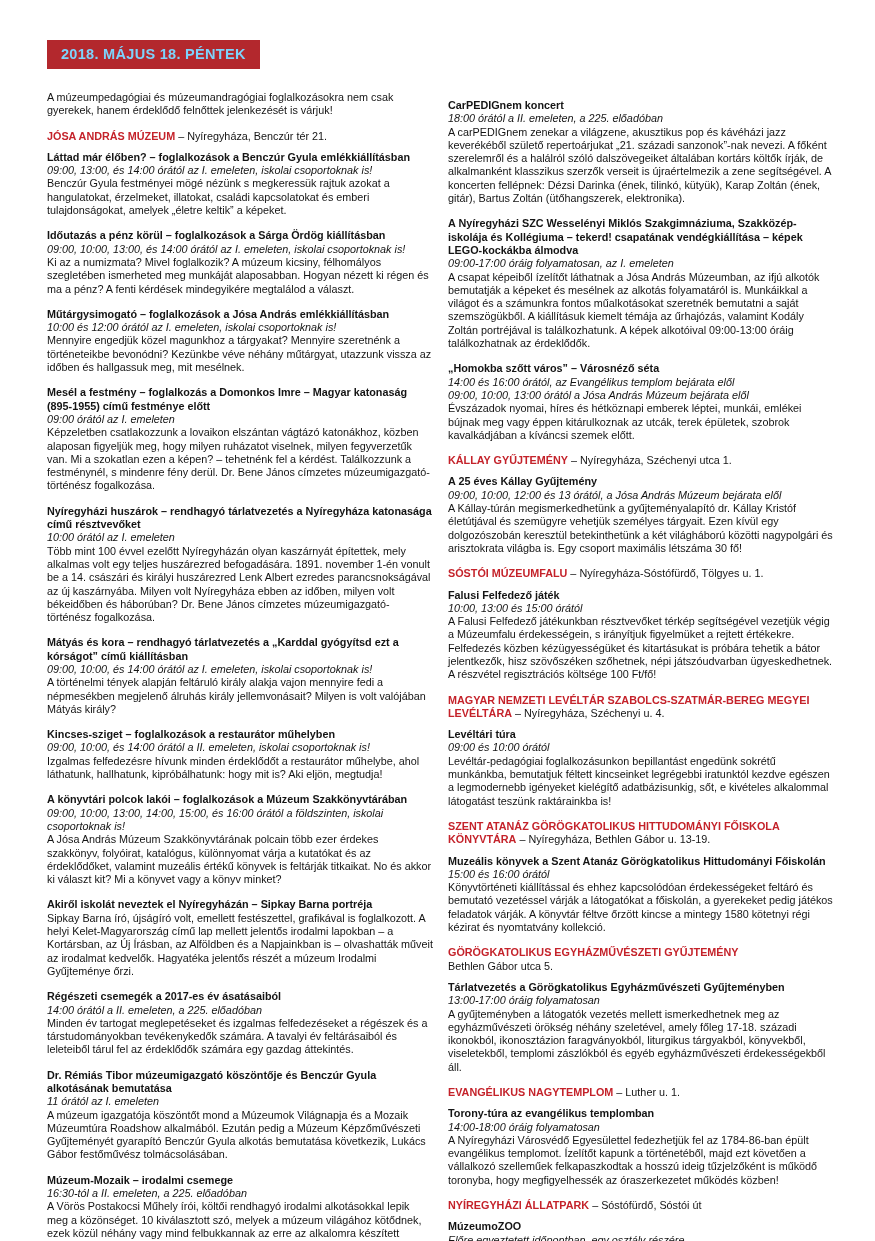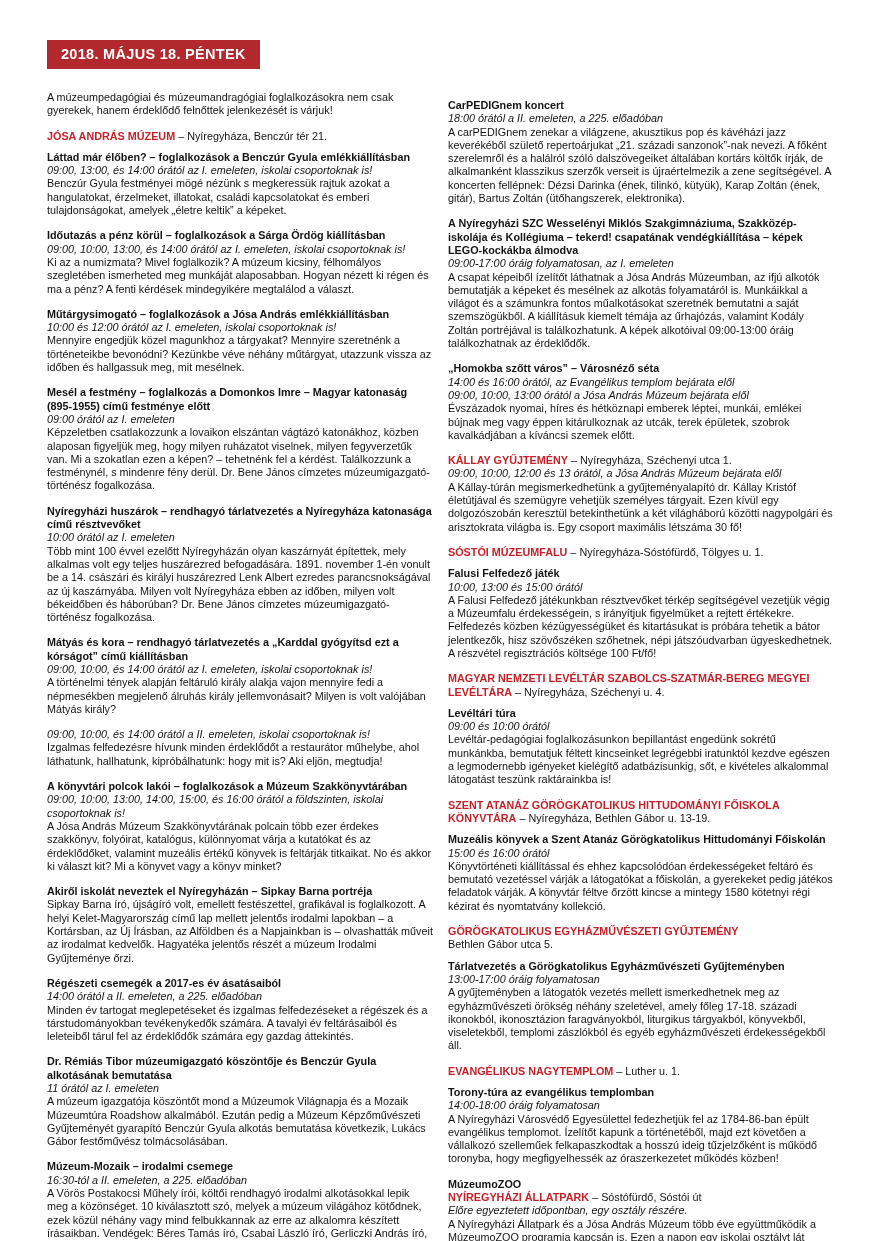--- a/index.html
+++ b/index.html
@@ -7,21 +7,21 @@
     --red-heading:#c4222a;
     --ink:#141414;
   }
   html,body{margin:0;padding:0;background:#ffffff;}
   .page{
     width:875px;height:1241px;box-sizing:border-box;
     padding:40px 40px 0 47px;overflow:hidden;
     font-family:"Liberation Sans",sans-serif;color:var(--ink);
   }
   .banner{
-    display:inline-block;background:var(--red-banner);color:#ffffff;
+    display:inline-block;background:var(--red-banner);color:#7dd3fc;
     font-weight:bold;font-size:14.5px;letter-spacing:0.3px;
     padding:6px 14px 7px 14px;
   }
   .cols{display:flex;gap:15px;margin-top:22px;}
   .col{width:386px;font-size:10.8px;line-height:13.3px;}
   .block{margin-bottom:12px;}
   p.ln{margin:0;padding:0;}
   p.bold{font-weight:bold;margin-top:8px;}
   p.italic{font-style:italic;}
   p.heading{font-weight:bold;}
@@ -63,20 +63,21 @@
           <p class="ln bold">Nyíregyházi huszárok – rendhagyó tárlatvezetés a Nyíregyháza katonasága című résztvevőket</p>
           <p class="ln italic">10:00 órától az I. emeleten</p>
           <p class="ln body">Több mint 100 évvel ezelőtt Nyíregyházán olyan kaszárnyát építettek, mely alkalmas volt egy teljes huszárezred befogadására. 1891. november 1-én vonult be a 14. császári és királyi huszárezred Lenk Albert ezredes parancsnokságával az új kaszárnyába. Milyen volt Nyíregyháza ebben az időben, milyen volt békeidőben és háborúban? Dr. Bene János címzetes múzeumigazgató-történész fogalkozása.</p>
         </div>
         <div class="block">
           <p class="ln bold">Mátyás és kora – rendhagyó tárlatvezetés a „Karddal gyógyítsd ezt a kórságot” című kiállításban</p>
           <p class="ln italic">09:00, 10:00, és 14:00 órától az I. emeleten, iskolai csoportoknak is!</p>
           <p class="ln body">A történelmi tények alapján feltáruló király alakja vajon mennyire fedi a népmesékben megjelenő álruhás király jellemvonásait? Milyen is volt valójában Mátyás király?</p>
         </div>
         <div class="block">
+          <p class="ln bold">Kincses-sziget – foglalkozások a restaurátor műhelyben</p>
           <p class="ln italic">09:00, 10:00, és 14:00 órától a II. emeleten, iskolai csoportoknak is!</p>
           <p class="ln body">Izgalmas felfedezésre hívunk minden érdeklődőt a restaurátor műhelybe, ahol láthatunk, hallhatunk, kipróbálhatunk: hogy mit is? Aki eljön, megtudja!</p>
         </div>
         <div class="block">
           <p class="ln bold">A könyvtári polcok lakói – foglalkozások a Múzeum Szakkönyvtárában</p>
           <p class="ln italic">09:00, 10:00, 13:00, 14:00, 15:00, és 16:00 órától a földszinten, iskolai csoportoknak is!</p>
           <p class="ln body">A Jósa András Múzeum Szakkönyvtárának polcain több ezer érdekes szakkönyv, folyóirat, katalógus, különnyomat várja a kutatókat és az érdeklődőket, valamint muzeális értékű könyvek is feltárják titkaikat. No és akkor ki választ kit? Mi a könyvet vagy a könyv minket?</p>
         </div>
         <div class="block">
           <p class="ln bold">Akiről iskolát neveztek el Nyíregyházán – Sipkay Barna portréja</p>
@@ -110,20 +111,21 @@
           <p class="ln body">A csapat képeiből ízelítőt láthatnak a Jósa András Múzeumban, az ifjú alkotók bemutatják a képeket és mesélnek az alkotás folyamatáról is. Munkáikkal a világot és a számunkra fontos műalkotásokat szeretnék bemutatni a saját szemszögükből. A kiállításuk kiemelt témája az űrhajózás, valamint Kodály Zoltán portréjával is találkozhatunk. A képek alkotóival 09:00-13:00 óráig találkozhatnak az érdeklődők.</p>
         </div>
         <div class="block">
           <p class="ln bold">„Homokba szőtt város” – Városnéző séta</p>
           <p class="ln italic">14:00 és 16:00 órától, az Evangélikus templom bejárata elől</p>
           <p class="ln italic">09:00, 10:00, 13:00 órától a Jósa András Múzeum bejárata elől</p>
           <p class="ln body">Évszázadok nyomai, híres és hétköznapi emberek léptei, munkái, emlékei bújnak meg vagy éppen kitárulkoznak az utcák, terek épületek, szobrok kavalkádjában a kíváncsi szemek előtt.</p>
         </div>
         <div class="block">
           <p class="ln heading"><span class="red">KÁLLAY GYŰJTEMÉNY</span><span class="plainpart"> – Nyíregyháza, Széchenyi utca 1.</span></p>
+          <p class="ln bold">A 25 éves Kállay Gyűjtemény</p>
           <p class="ln italic">09:00, 10:00, 12:00 és 13 órától, a Jósa András Múzeum bejárata elől</p>
           <p class="ln body">A Kállay-túrán megismerkedhetünk a gyűjteményalapító dr. Kállay Kristóf életútjával és szemügyre vehetjük személyes tárgyait. Ezen kívül egy dolgozószobán keresztül betekinthetünk a két világháború közötti nagypolgári és arisztokrata világba is. Egy csoport maximális létszáma 30 fő!</p>
         </div>
         <div class="block">
           <p class="ln heading"><span class="red">SÓSTÓI MÚZEUMFALU</span><span class="plainpart"> – Nyíregyháza-Sóstófürdő, Tölgyes u. 1.</span></p>
           <p class="ln bold">Falusi Felfedező játék</p>
           <p class="ln italic">10:00, 13:00 és 15:00 órától</p>
           <p class="ln body">A Falusi Felfedező játékunkban résztvevőket térkép segítségével vezetjük végig a Múzeumfalu érdekességein, s irányítjuk figyelmüket a rejtett értékekre. Felfedezés közben kézügyességüket és kitartásukat is próbára tehetik a bátor jelentkezők, hisz szövőszéken szőhetnek, népi játszóudvarban ügyeskedhetnek. A részvétel regisztrációs költsége 100 Ft/fő!</p>
         </div>
         <div class="block">
@@ -145,20 +147,20 @@
           <p class="ln italic">13:00-17:00 óráig folyamatosan</p>
           <p class="ln body">A gyűjteményben a látogatók vezetés mellett ismerkedhetnek meg az egyházművészeti örökség néhány szeletével, amely főleg 17-18. századi ikonokból, ikonosztázion faragványokból, liturgikus tárgyakból, könyvekből, viseletekből, templomi zászlókból és egyéb egyházművészeti érdekességekből áll.</p>
         </div>
         <div class="block">
           <p class="ln heading"><span class="red">EVANGÉLIKUS NAGYTEMPLOM</span><span class="plainpart"> – Luther u. 1.</span></p>
           <p class="ln bold">Torony-túra az evangélikus templomban</p>
           <p class="ln italic">14:00-18:00 óráig folyamatosan</p>
           <p class="ln body">A Nyíregyházi Városvédő Egyesülettel fedezhetjük fel az 1784-86-ban épült evangélikus templomot. Ízelítőt kapunk a történetéből, majd ezt követően a vállalkozó szelleműek felkapaszkodtak a hosszú ideig tűzjelzőként is működő toronyba, hogy megfigyelhessék az óraszerkezetet működés közben!</p>
         </div>
         <div class="block">
+          <p class="ln heading"><span class="red">NYÍREGYHÁZI ÁLLATPARK</span><span class="plainpart"> – Sóstófürdő, Sóstói út</span></p>
           <p class="ln bold">MúzeumoZOO</p>
-          <p class="ln heading"><span class="red">NYÍREGYHÁZI ÁLLATPARK</span><span class="plainpart"> – Sóstófürdő, Sóstói út</span></p>
           <p class="ln italic">Előre egyeztetett időpontban, egy osztály részére.</p>
           <p class="ln body">A Nyíregyházi Állatpark és a Jósa András Múzeum több éve együttműködik a MúzeumoZOO programja kapcsán is. Ezen a napon egy iskolai osztályt lát vendégül az Állatpark, akik felfedezhetik, hogy milyen érdekes és izgalmas szálak köthetik össze az Állatparkot és a Múzeumot.</p>
         </div>
       </div>
   </div>
 </div>
 
 </body></html>

